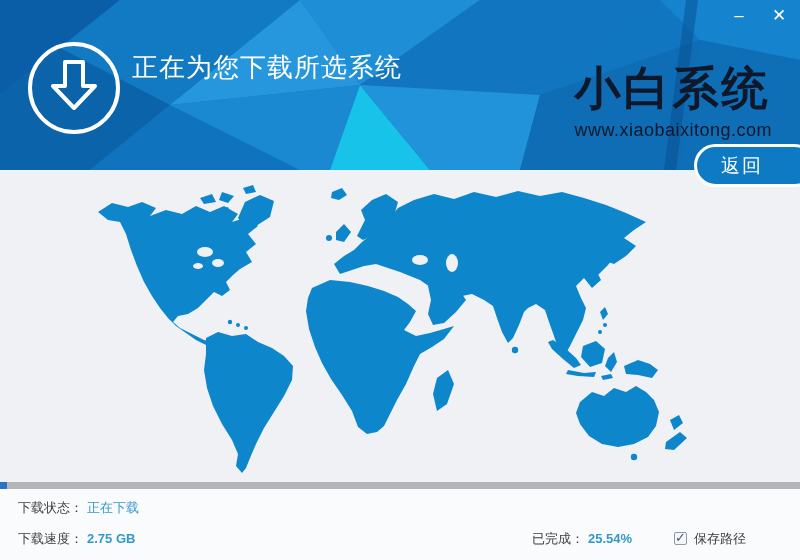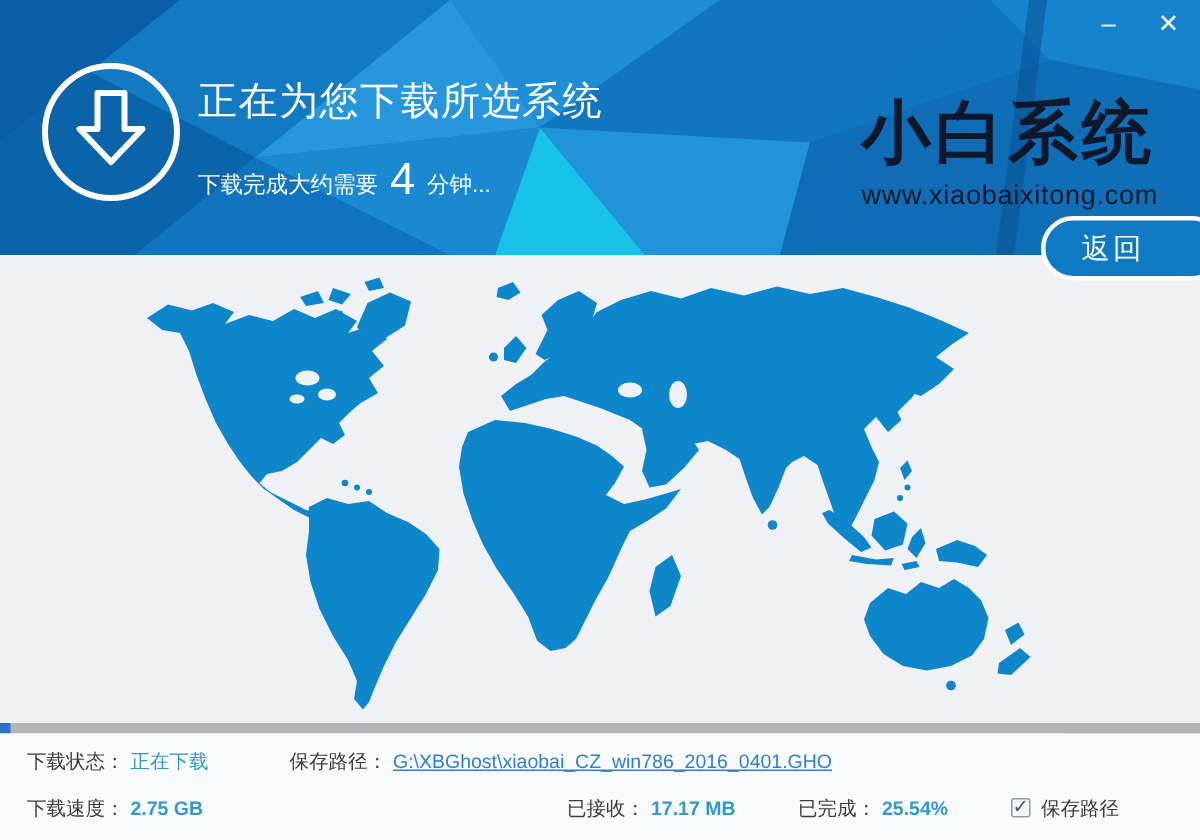--- a/index.html
+++ b/index.html
@@ -86,25 +86,20 @@
     </div>
 
     <div class="dl-badge">
       <svg viewBox="0 0 84 84">
         <path d="M33,16 h18 v24 h12 l-21,22 -21,-22 h12 z" fill="none" stroke="#ffffff" stroke-width="4" stroke-linejoin="round"></path>
       </svg>
     </div>
 
     <div class="head-text">
       <div class="head-title">正在为您下载所选系统</div>
-      <div class="head-sub">
-        <span>下载完成大约需要</span>
-        <span class="eta-num">4</span>
-        <span>分钟...</span>
-      </div>
     </div>
 
     <div class="brand">
       <div class="brand-logo">小白系统</div>
       <div class="brand-url">www.xiaobaixitong.com</div>
     </div>
   </div>
 
   <button class="back-btn">返回</button>
 
@@ -193,32 +188,26 @@
   <div class="progress-track">
     <div class="progress-fill" style="width: 7px;"></div>
   </div>
 
   <div class="statusbar">
 
     <div class="cell row1" style="left:18px">
       <span class="lbl">下载状态：</span><span class="val-plain" style="font-weight:400">正在下载</span>
     </div>
 
-    <div class="cell row1" style="left:193px">
-      <span class="lbl">保存路径：</span><a class="path-link">G:\XBGhost\xiaobai_CZ_win786_2016_0401.GHO</a>
-    </div>
 
     <div class="cell row2" style="left:18px">
       <span class="lbl">下载速度：</span><span class="val">2.75 GB</span>
     </div>
 
 
-    <div class="cell row2" style="left:378px">
-      <span class="lbl">已接收：</span><span class="val">17.17 MB</span>
-    </div>
 
     <div class="cell row2" style="left:532px">
       <span class="lbl">已完成：</span><span class="val">25.54%</span>
     </div>
 
     <div class="cell row2" style="left:674px">
       <span class="checkbox checked"></span><span class="auto-restart-lbl">保存路径</span>
     </div>
 
   </div>

